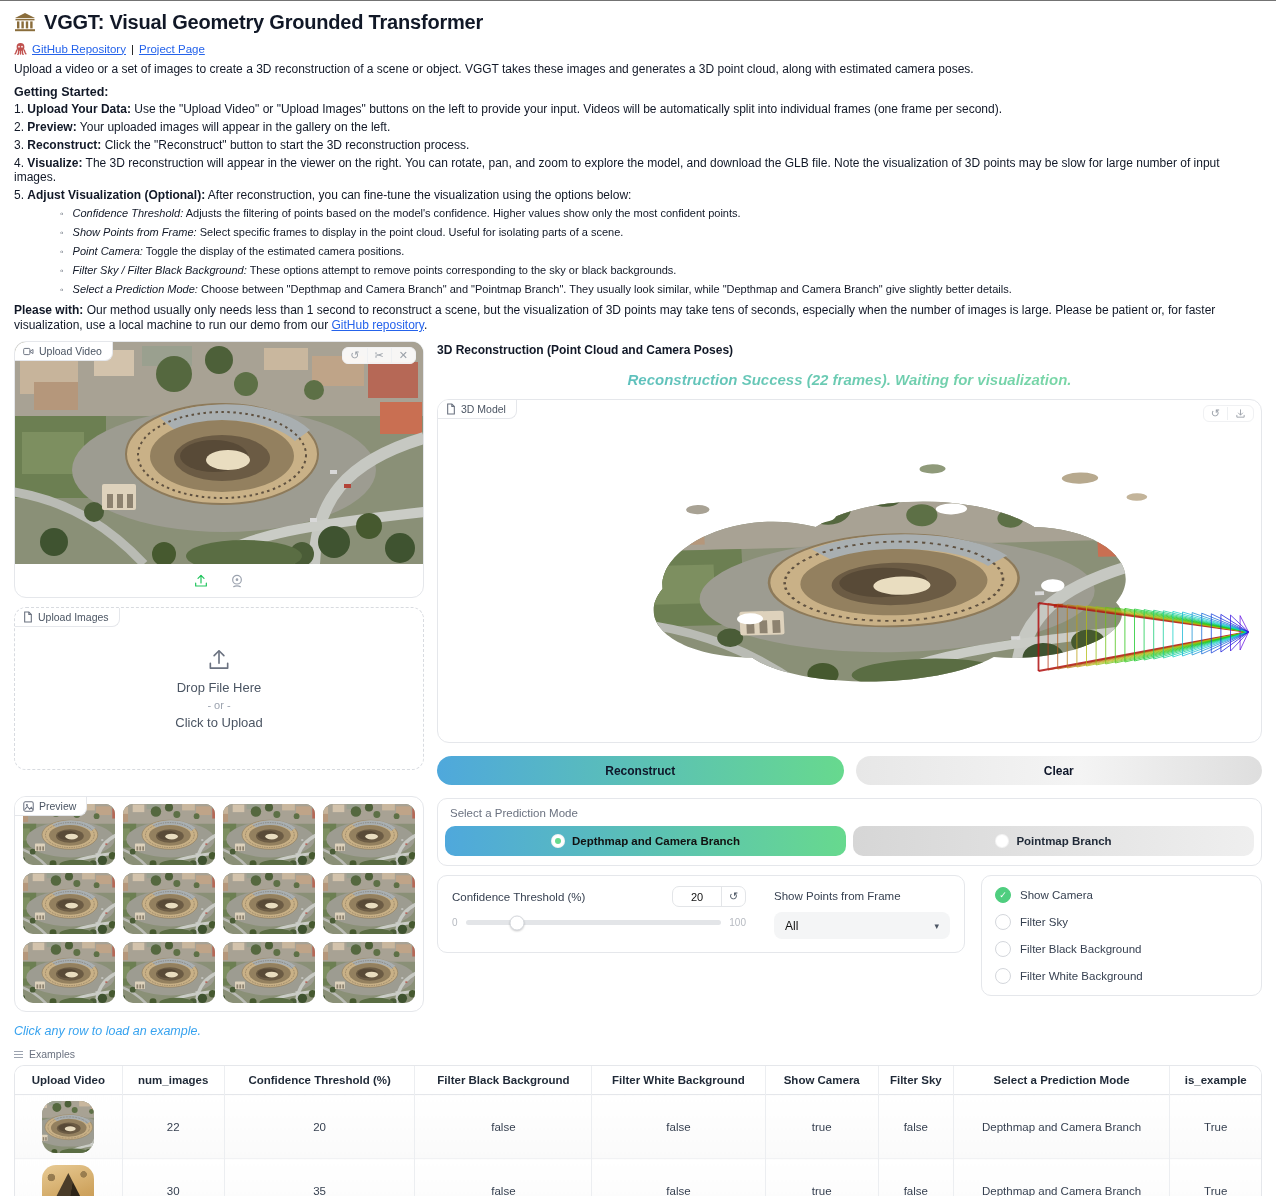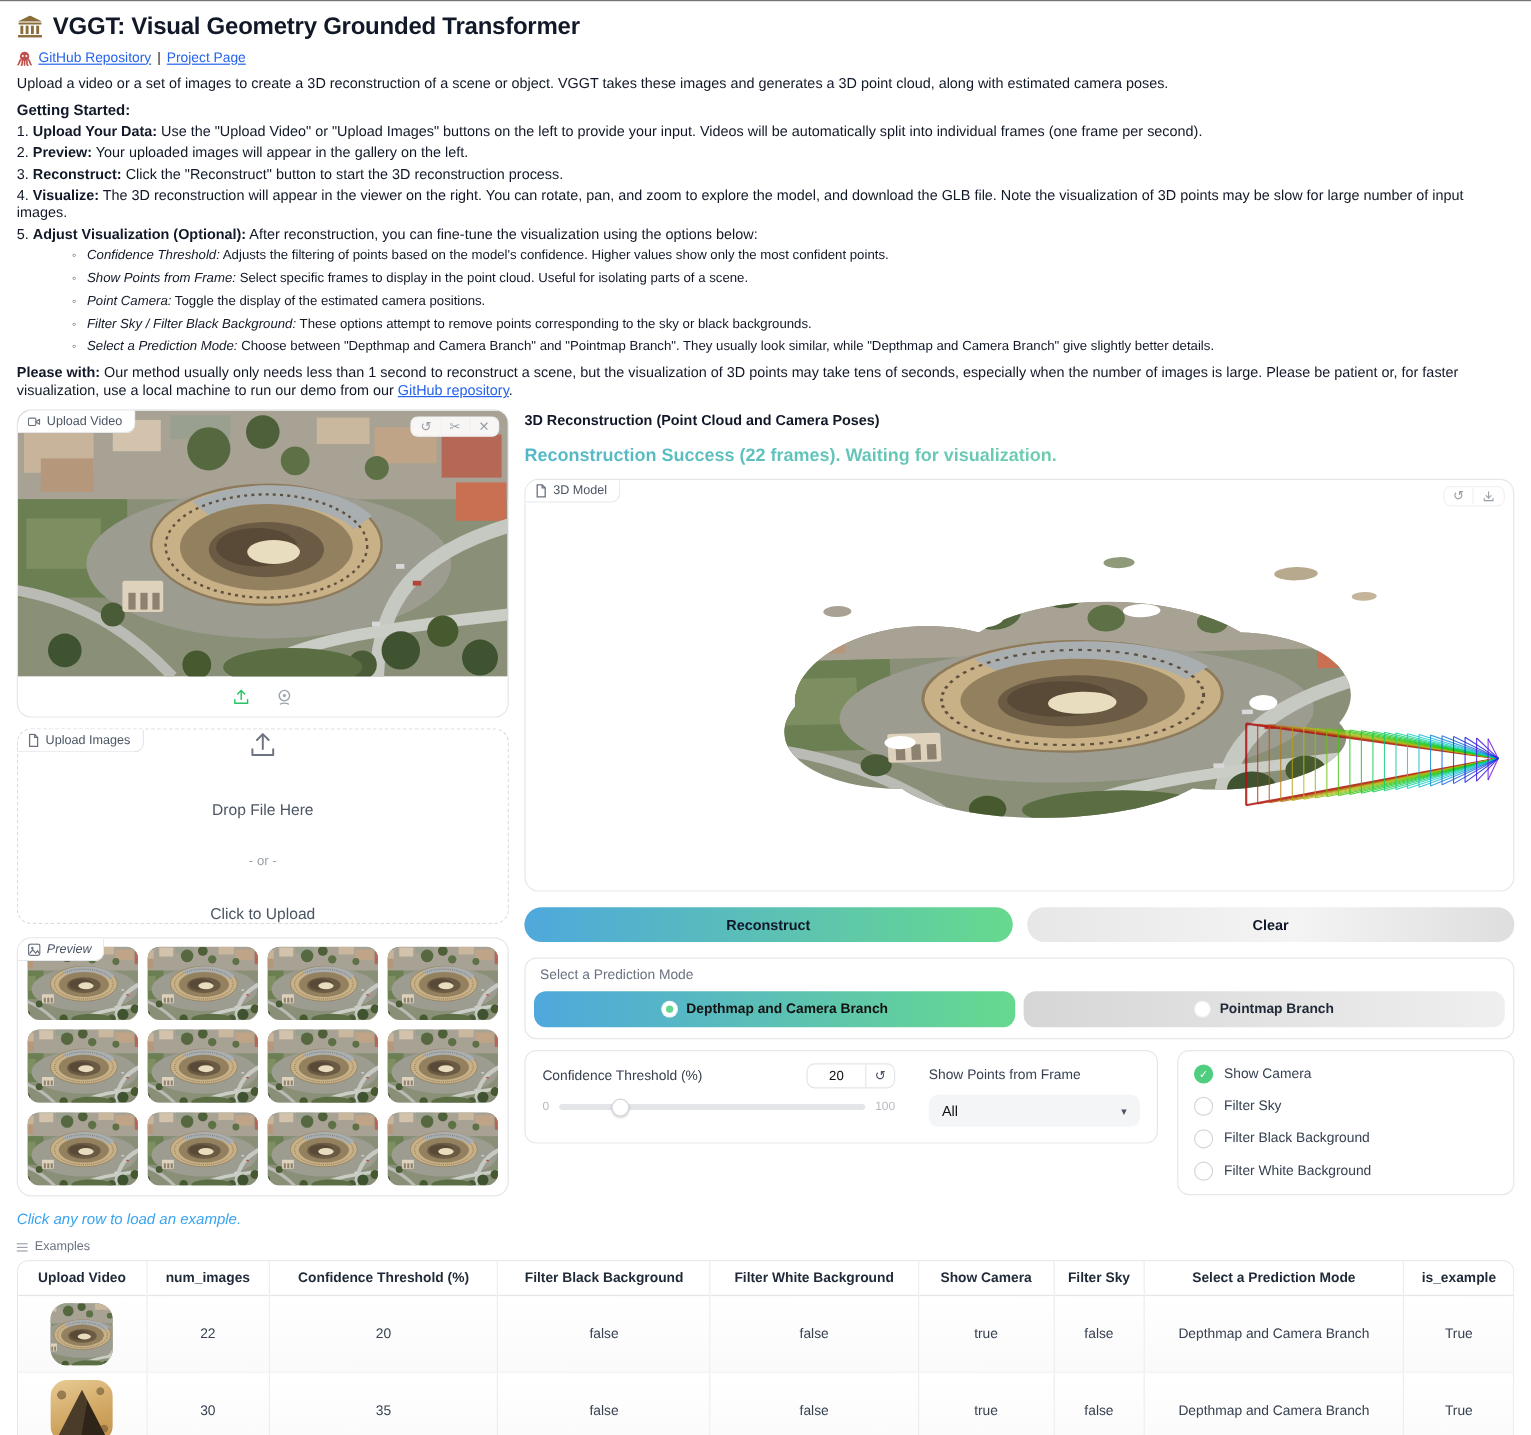--- a/index.html
+++ b/index.html
@@ -41,33 +41,33 @@
   .tools > span { padding:1px 7px; border-left:1px solid #eef0f2; cursor:pointer; display:flex; align-items:center; }
   .tools > span:first-child { border-left:none; }
   
   .video-panel { height:257px; }
   .video-img { position:absolute; top:0; left:0; right:0; bottom:33px; border-radius:11px 11px 0 0; overflow:hidden; cursor:pointer; }
   .video-img svg { width:100%; height:100%; display:block; }
   .vfooter { position:absolute; bottom:0; left:0; right:0; height:33px; display:flex; align-items:center; justify-content:center; gap:20px; }
   .vfooter > span { cursor:pointer; display:flex; }
   
   .images-panel { margin-top:9px; height:163px; border:1px dashed #d8dbe0; cursor:pointer; }
-  .drop-center { position:absolute; inset:0; display:flex; flex-direction:column; align-items:center; justify-content:space-between; }
+  .drop-center { position:absolute; inset:0; display:flex; flex-direction:column; align-items:center; justify-content:center; }
   .drop-title { font-size:13px; color:#4b5563; margin-top:7px; }
   .drop-or { font-size:11px; color:#9ca3af; margin:4px 0; }
   .drop-click { font-size:13px; color:#4b5563; }
   
-  .preview-panel { margin-top:11px; height:216px;font-style:italic; }
+  .preview-panel { margin-top:26px; height:216px; }
   .gallery { position:absolute; inset:7px 8px 8px; display:grid; grid-template-columns:repeat(4,1fr); grid-auto-rows:1fr; gap:8px; }
   .thumb { border-radius:10px; overflow:hidden; background:#d8d8d2; cursor:pointer; }
   .thumb svg { width:100%; height:100%; display:block; }
   
   .r-head { font-size:12px; font-weight:700; line-height:14px; margin-top:2px; }
   .status {
-    margin-top:14px; text-align:left; font-size:15px; font-weight:700; 
+    margin-top:14px; text-align:center; font-size:15px; font-weight:700; font-style:italic;
     background:linear-gradient(90deg,var(--status-teal,#53b7c7),var(--status-green,#85e09c));
     -webkit-background-clip:text; background-clip:text; color:transparent;
   }
   .viewer-panel { margin-top:11px; height:344px; }
   .viewer-svg { position:absolute; inset:0; width:100%; height:100%; border-radius:11px; }
   
   .btn-row { display:flex; gap:12px; margin-top:13px; }
   .btn { flex:1; height:29px; border:none; border-radius:15px; font-family:inherit; font-size:12px; font-weight:700; color:#0f172a; cursor:pointer; }
   .btn.primary { background:linear-gradient(90deg,var(--accent-blue,#4fa8dc),var(--accent-green,#67d98e)); }
   .btn.secondary { background:linear-gradient(90deg,#e7e7e7,#f4f4f4 55%,#dedede); }

